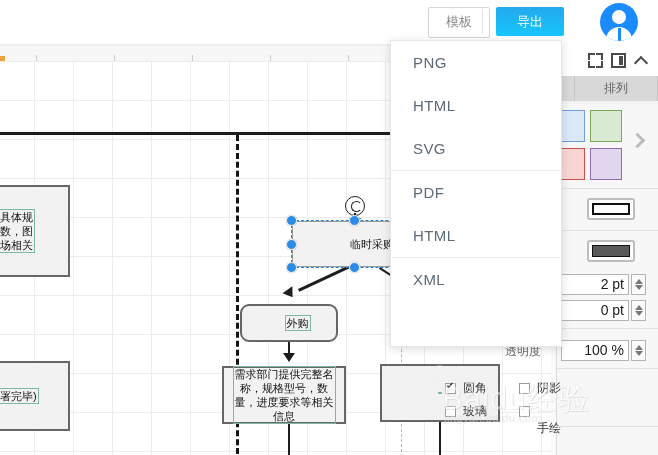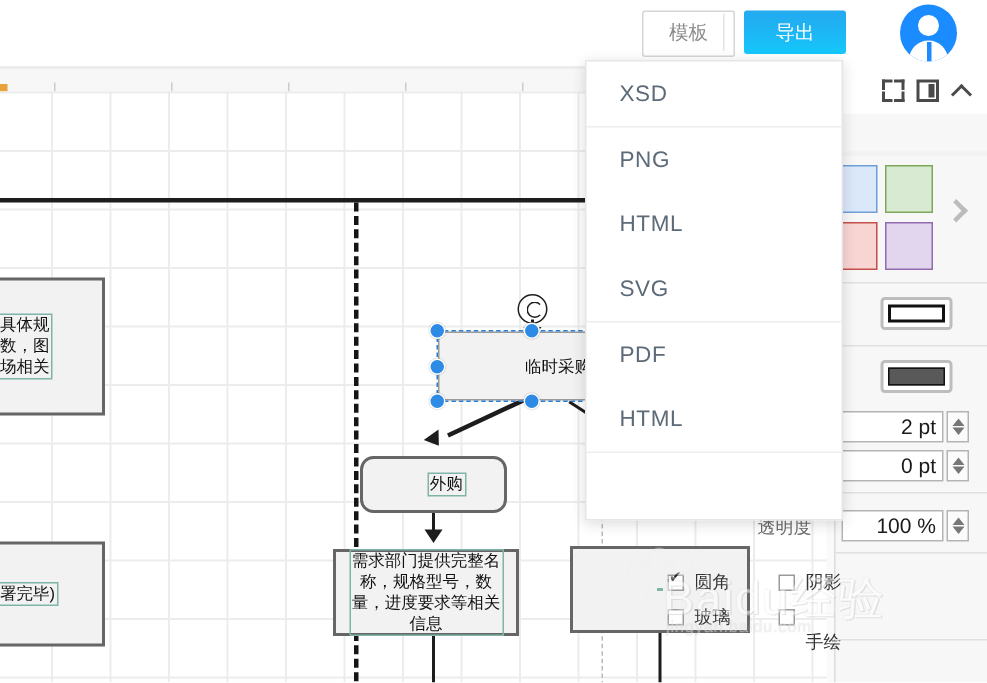--- a/index.html
+++ b/index.html
@@ -338,20 +338,24 @@
 
     <div class="rp-icons">
       <span class="ic ic-fit">
           <i class="c2"></i>
           <i class="c3"></i>
         </span>
       <span class="ic ic-panel"></span>
       <span class="ic ic-chev"></span>
     </div>
 
+    <div class="tabs">
+      <div class="tab partial"></div>
+      <div class="tab active">排列</div>
+    </div>
     <div class="tabs-under"></div>
 
     <div class="swatches">
       <div class="sw sw1"></div>
       <div class="sw sw2"></div>
       <div class="sw sw3"></div>
       <div class="sw sw4"></div>
       <div class="sw-next"></div>
     </div>
 
@@ -425,26 +429,26 @@
     <div class="tb-sep"></div>
     <div class="export-btn">导出</div>
     <div class="avatar">
       <span class="head"></span>
       <span class="body"></span>
       <span class="notch"></span>
     </div>
   </div>
 
   <div class="dropdown">
-    <div class="dd-item sep">XSD</div>
     <div class="dd-item">PNG</div>
     <div class="dd-item">HTML</div>
     <div class="dd-item sep">SVG</div>
     <div class="dd-item">PDF</div>
     <div class="dd-item sep">HTML</div>
+    <div class="dd-item">XML</div>
   </div>
 
   <div class="wm">
     <div class="paw">
       <i class="p1"></i>
         <i class="p2"></i>
         <i class="p3"></i>
         <i class="p4"></i>
         <i class="p5"></i>
     </div>

